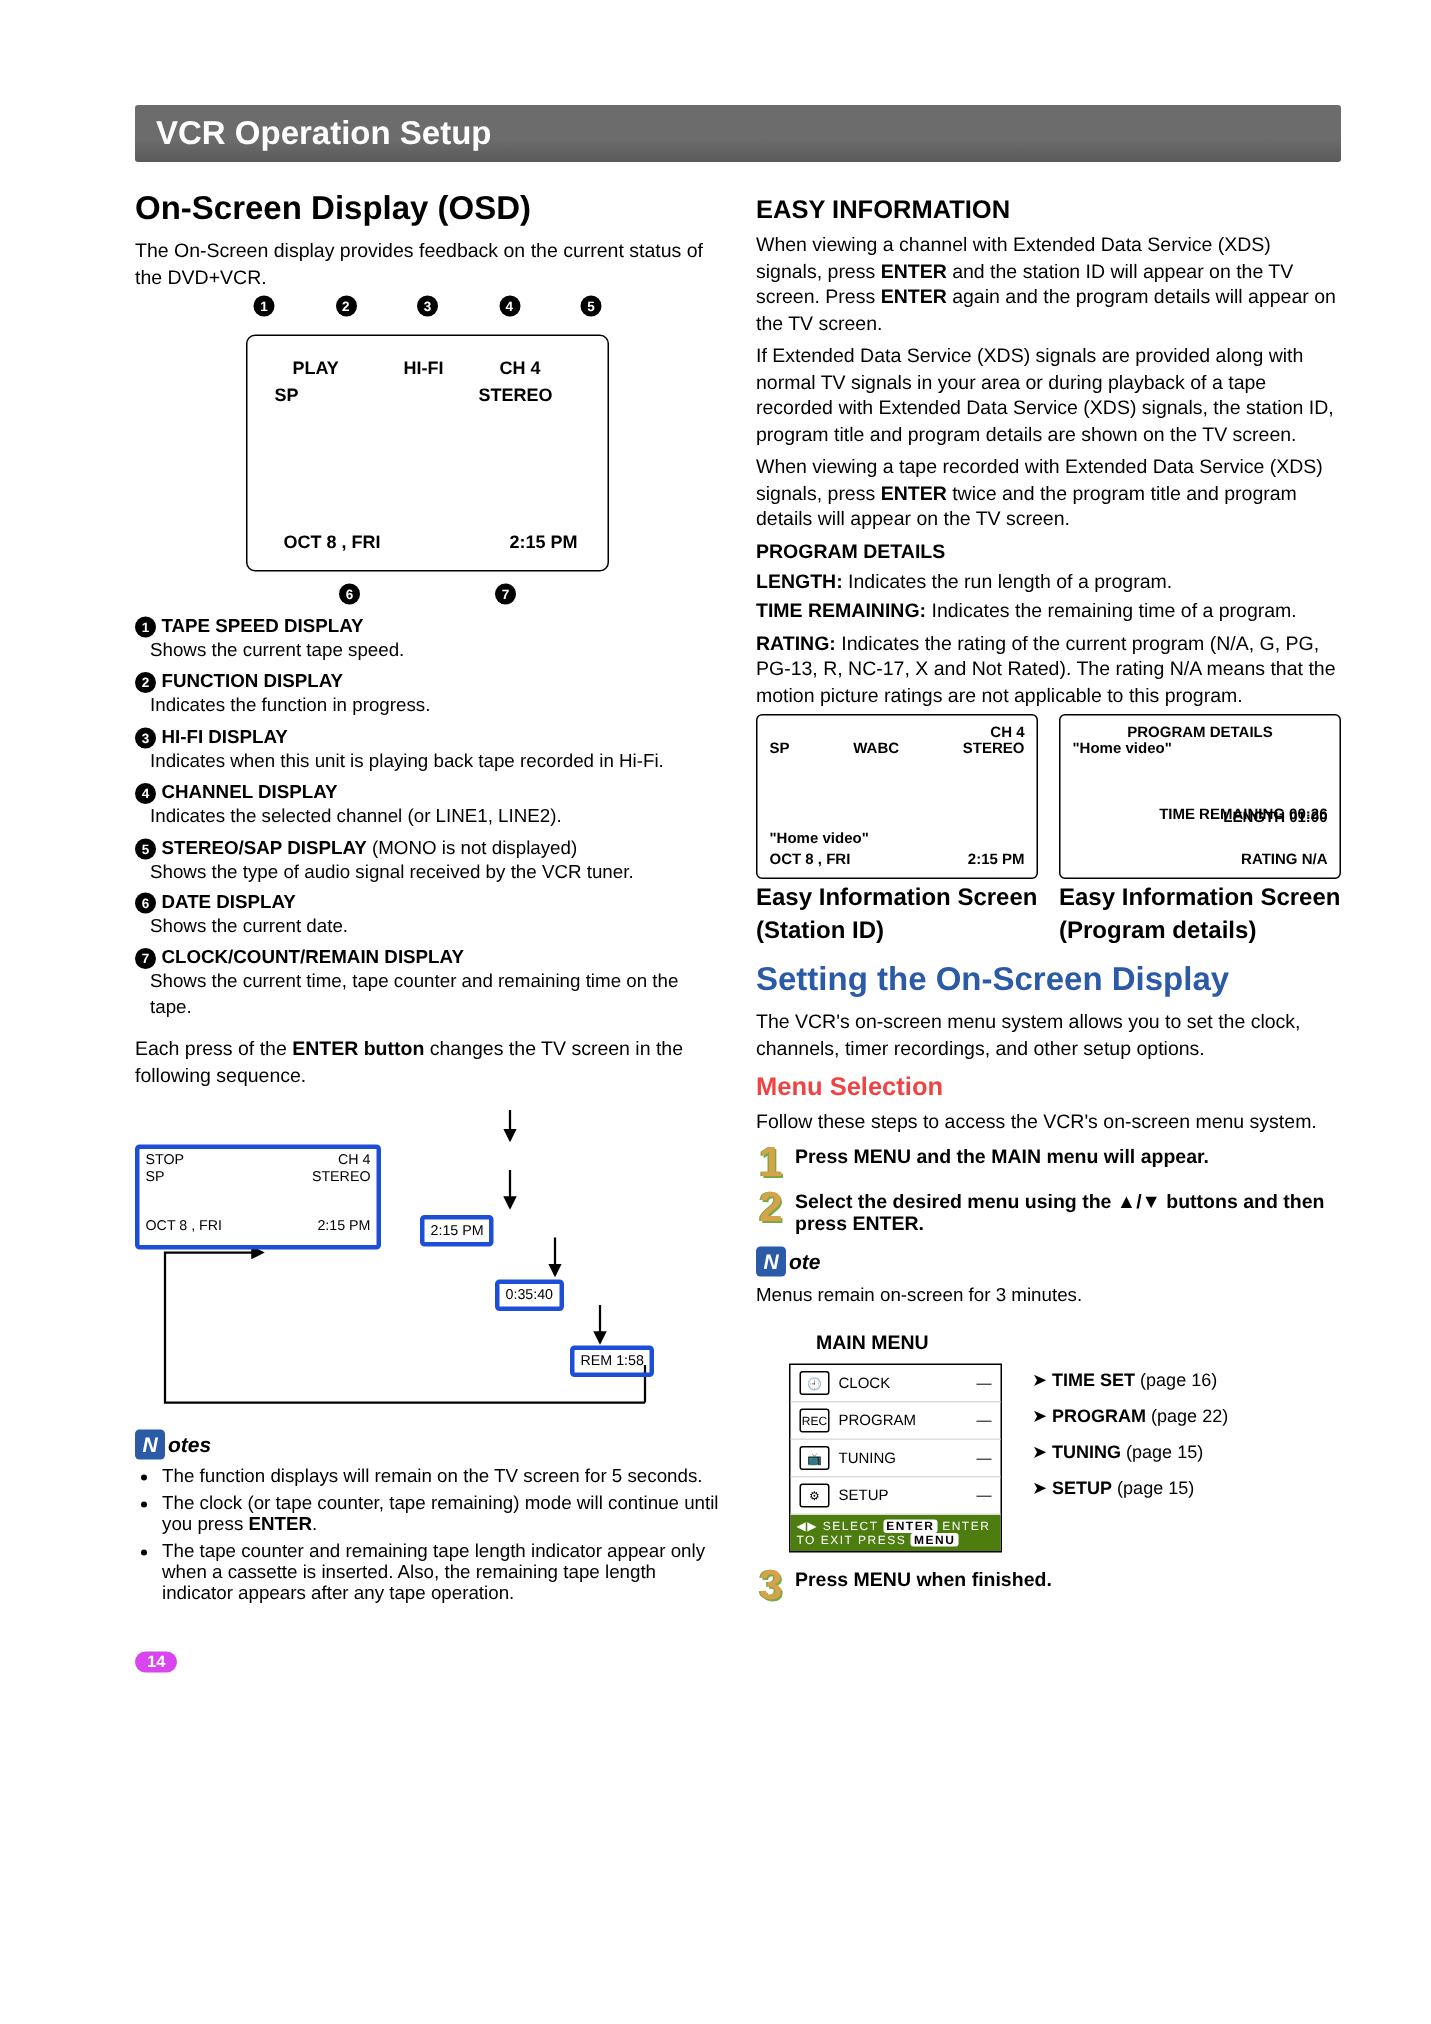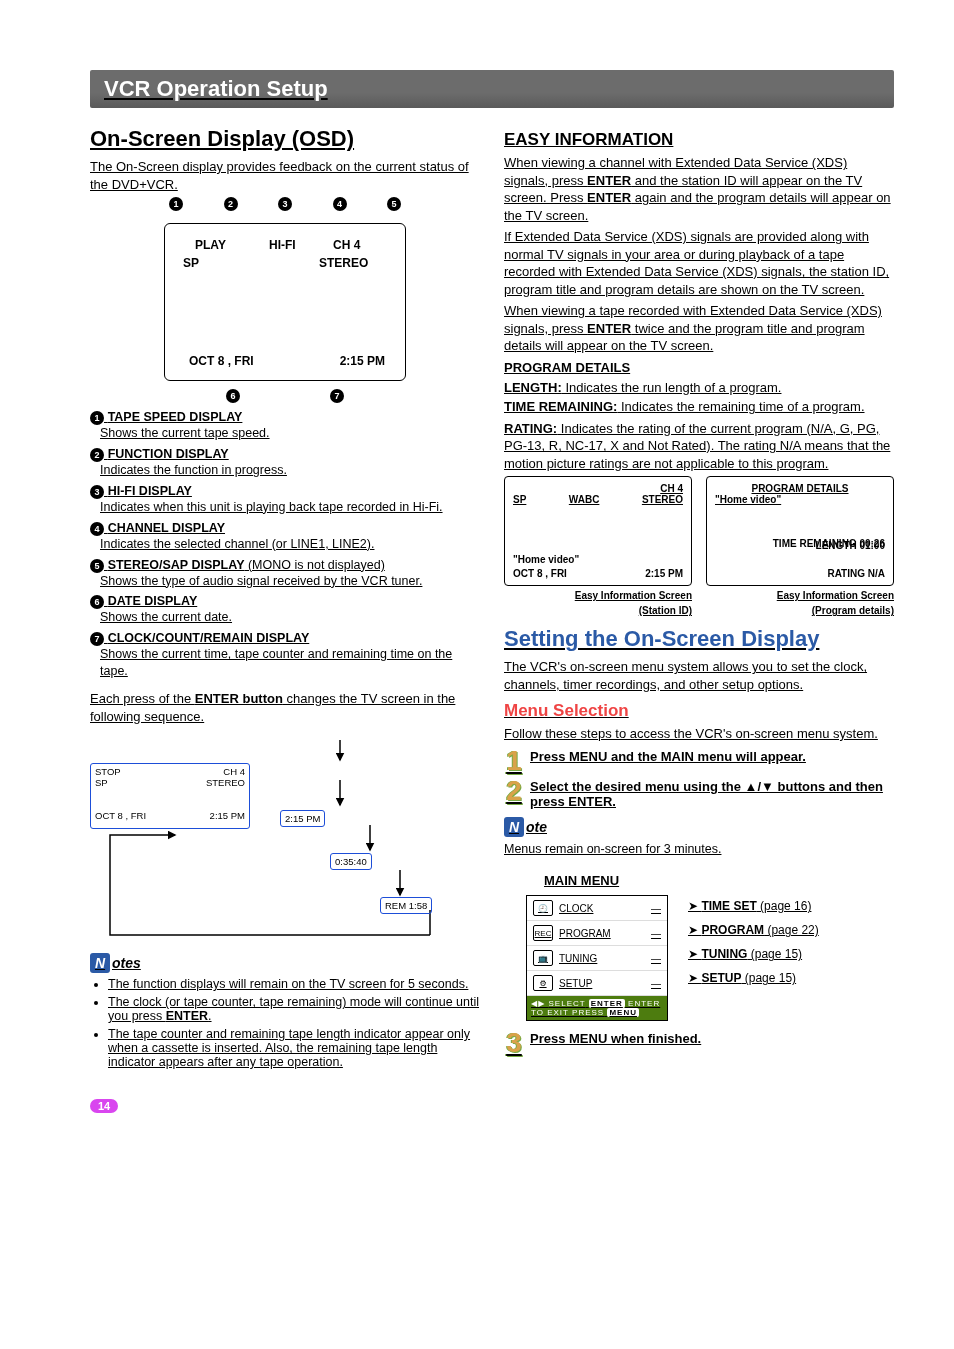--- a/index.html
+++ b/index.html
@@ -7,21 +7,20 @@
     padding: 0;
     background: #fff;
     font-family: Arial, Helvetica, sans-serif;
     font-size: 13px;
     color: #000;
     width: 954px;
   }
   .page {
     box-sizing: border-box;
     padding: 70px 60px 40px 90px;
-    text-decoration: underline;
   }
   .title-bar {
     background: linear-gradient(to bottom, #6c6c6c 0%, #6c6c6c 60%, #5a5a5a 100%);
     color: #fff;
     font-size: 22px;
     font-weight: bold;
     padding: 6px 14px;
     border-radius: 2px;
     margin-bottom: 14px;
   }
@@ -91,21 +90,21 @@
   ul.bullets { margin: 4px 0 4px 18px; padding:0; font-size:12.5px; }
   ul.bullets li { margin-bottom:4px; }
   .xds-box {
     border:1px solid #000;border-radius:4px;
     font-size:10px;font-weight:bold;
     box-sizing:border-box;padding:6px 8px;
     height:110px;position:relative;
   }
   .xds-row { display:flex;gap:14px; }
   .xds-col { flex:1; }
-  .xds-caption { font-size:10px;font-weight:bold;text-align:right;margin-top:4px; }
+  .xds-caption { font-size:16px;font-weight:bold;text-align:left;margin-top:4px; }
   .step { display:flex;gap:6px;align-items:flex-start;margin:6px 0; }
   .step-num {
     font-size:28px;font-weight:900;color:#d9a24a;line-height:24px;
     text-shadow:1px 1px 0 #7a4, -1px 0 0 #7a4;
     width:20px;text-align:center;flex-shrink:0;
     font-family: Arial Black, Arial, sans-serif;
   }
   .step-text { font-weight:bold;font-size:13px; }
   .menu-diagram {
     display:flex;gap:20px;align-items:flex-start;margin-left:22px;margin-top:6px;
@@ -124,21 +123,21 @@
     background:#4d7c0f;color:#fff;font-size:8px;padding:3px 4px;letter-spacing:1px;
   }
   .menu-foot .pill{background:#fff;color:#000;padding:0 2px;font-weight:bold;border-radius:2px;}
   .menu-targets{font-size:12px;}
   .menu-targets div{margin:4px 0 10px 0;white-space:nowrap;}
   .sequence-diagram{
     border:0; margin:10px 0 4px 0; font-size:9.5px;
     width:360px;
   }
   .seq-box{
-    border:1px solid #1d4ed8;border-radius:3px;padding:2px 4px;display:inline-block;position:absolute;
+    border:3px solid #1d4ed8;border-radius:3px;padding:2px 4px;display:inline-block;position:absolute;
   }
   .seq-wrap{position:relative;height:210px;}
   .page-num{
     background:#d946ef;color:#fff;font-weight:bold;font-size:11px;
     border-radius:8px;padding:1px 8px;display:inline-block;margin-top:26px;
   }
 </style>
 </head>
 <body>
 

